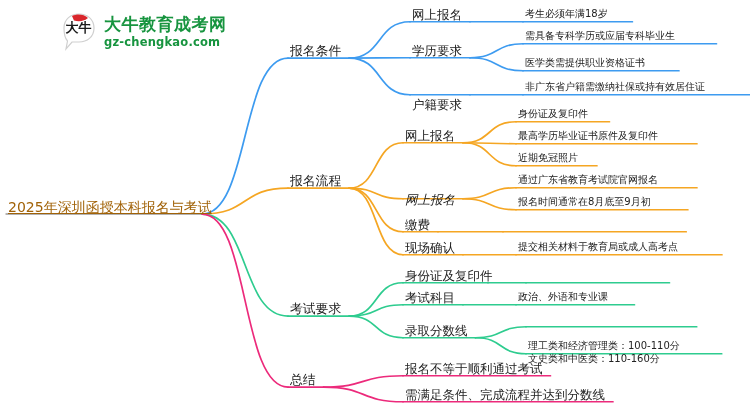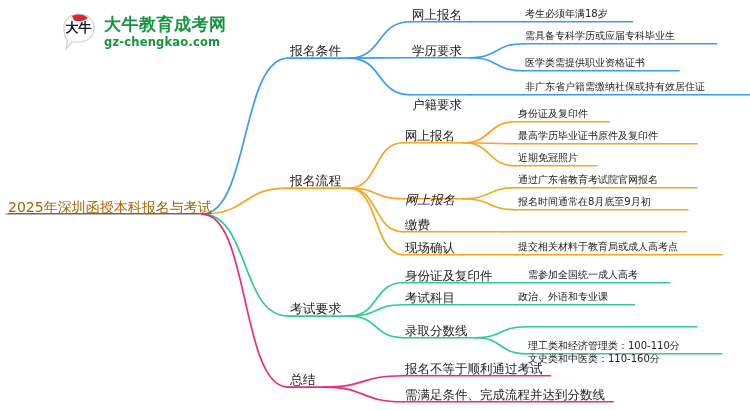--- a/index.html
+++ b/index.html
@@ -135,21 +135,20 @@
   <div class="node l3" style="left:518px;top:196px;">报名时间通常在8月底至9月初</div>
 
   <div class="node l2" style="left:405px;top:218px;">缴费</div>
 
   <div class="node l2" style="left:405px;top:241px;">现场确认</div>
   <div class="node l3" style="left:518px;top:241px;">提交相关材料于教育局或成人高考点</div>
 
   <div class="node l1" style="left:290px;top:302px;">考试要求</div>
 
   <div class="node l2" style="left:405px;top:269px;">身份证及复印件</div>
-  <div class="node l3" style="left:528px;top:269px;">需参加全国统一成人高考</div>
 
   <div class="node l2" style="left:405px;top:291px;">考试科目</div>
   <div class="node l3" style="left:518px;top:291px;">政治、外语和专业课</div>
 
   <div class="node l2" style="left:405px;top:324px;">录取分数线</div>
   <div class="node l3" style="left:528px;top:313px;margin-top:40px;">文史类和中医类：110-160分</div>
   <div class="node l3" style="left:528px;top:340px;text-align:right;">理工类和经济管理类：100-110分</div>
 
   <div class="node l1" style="left:290px;top:373px;">总结</div>
 

